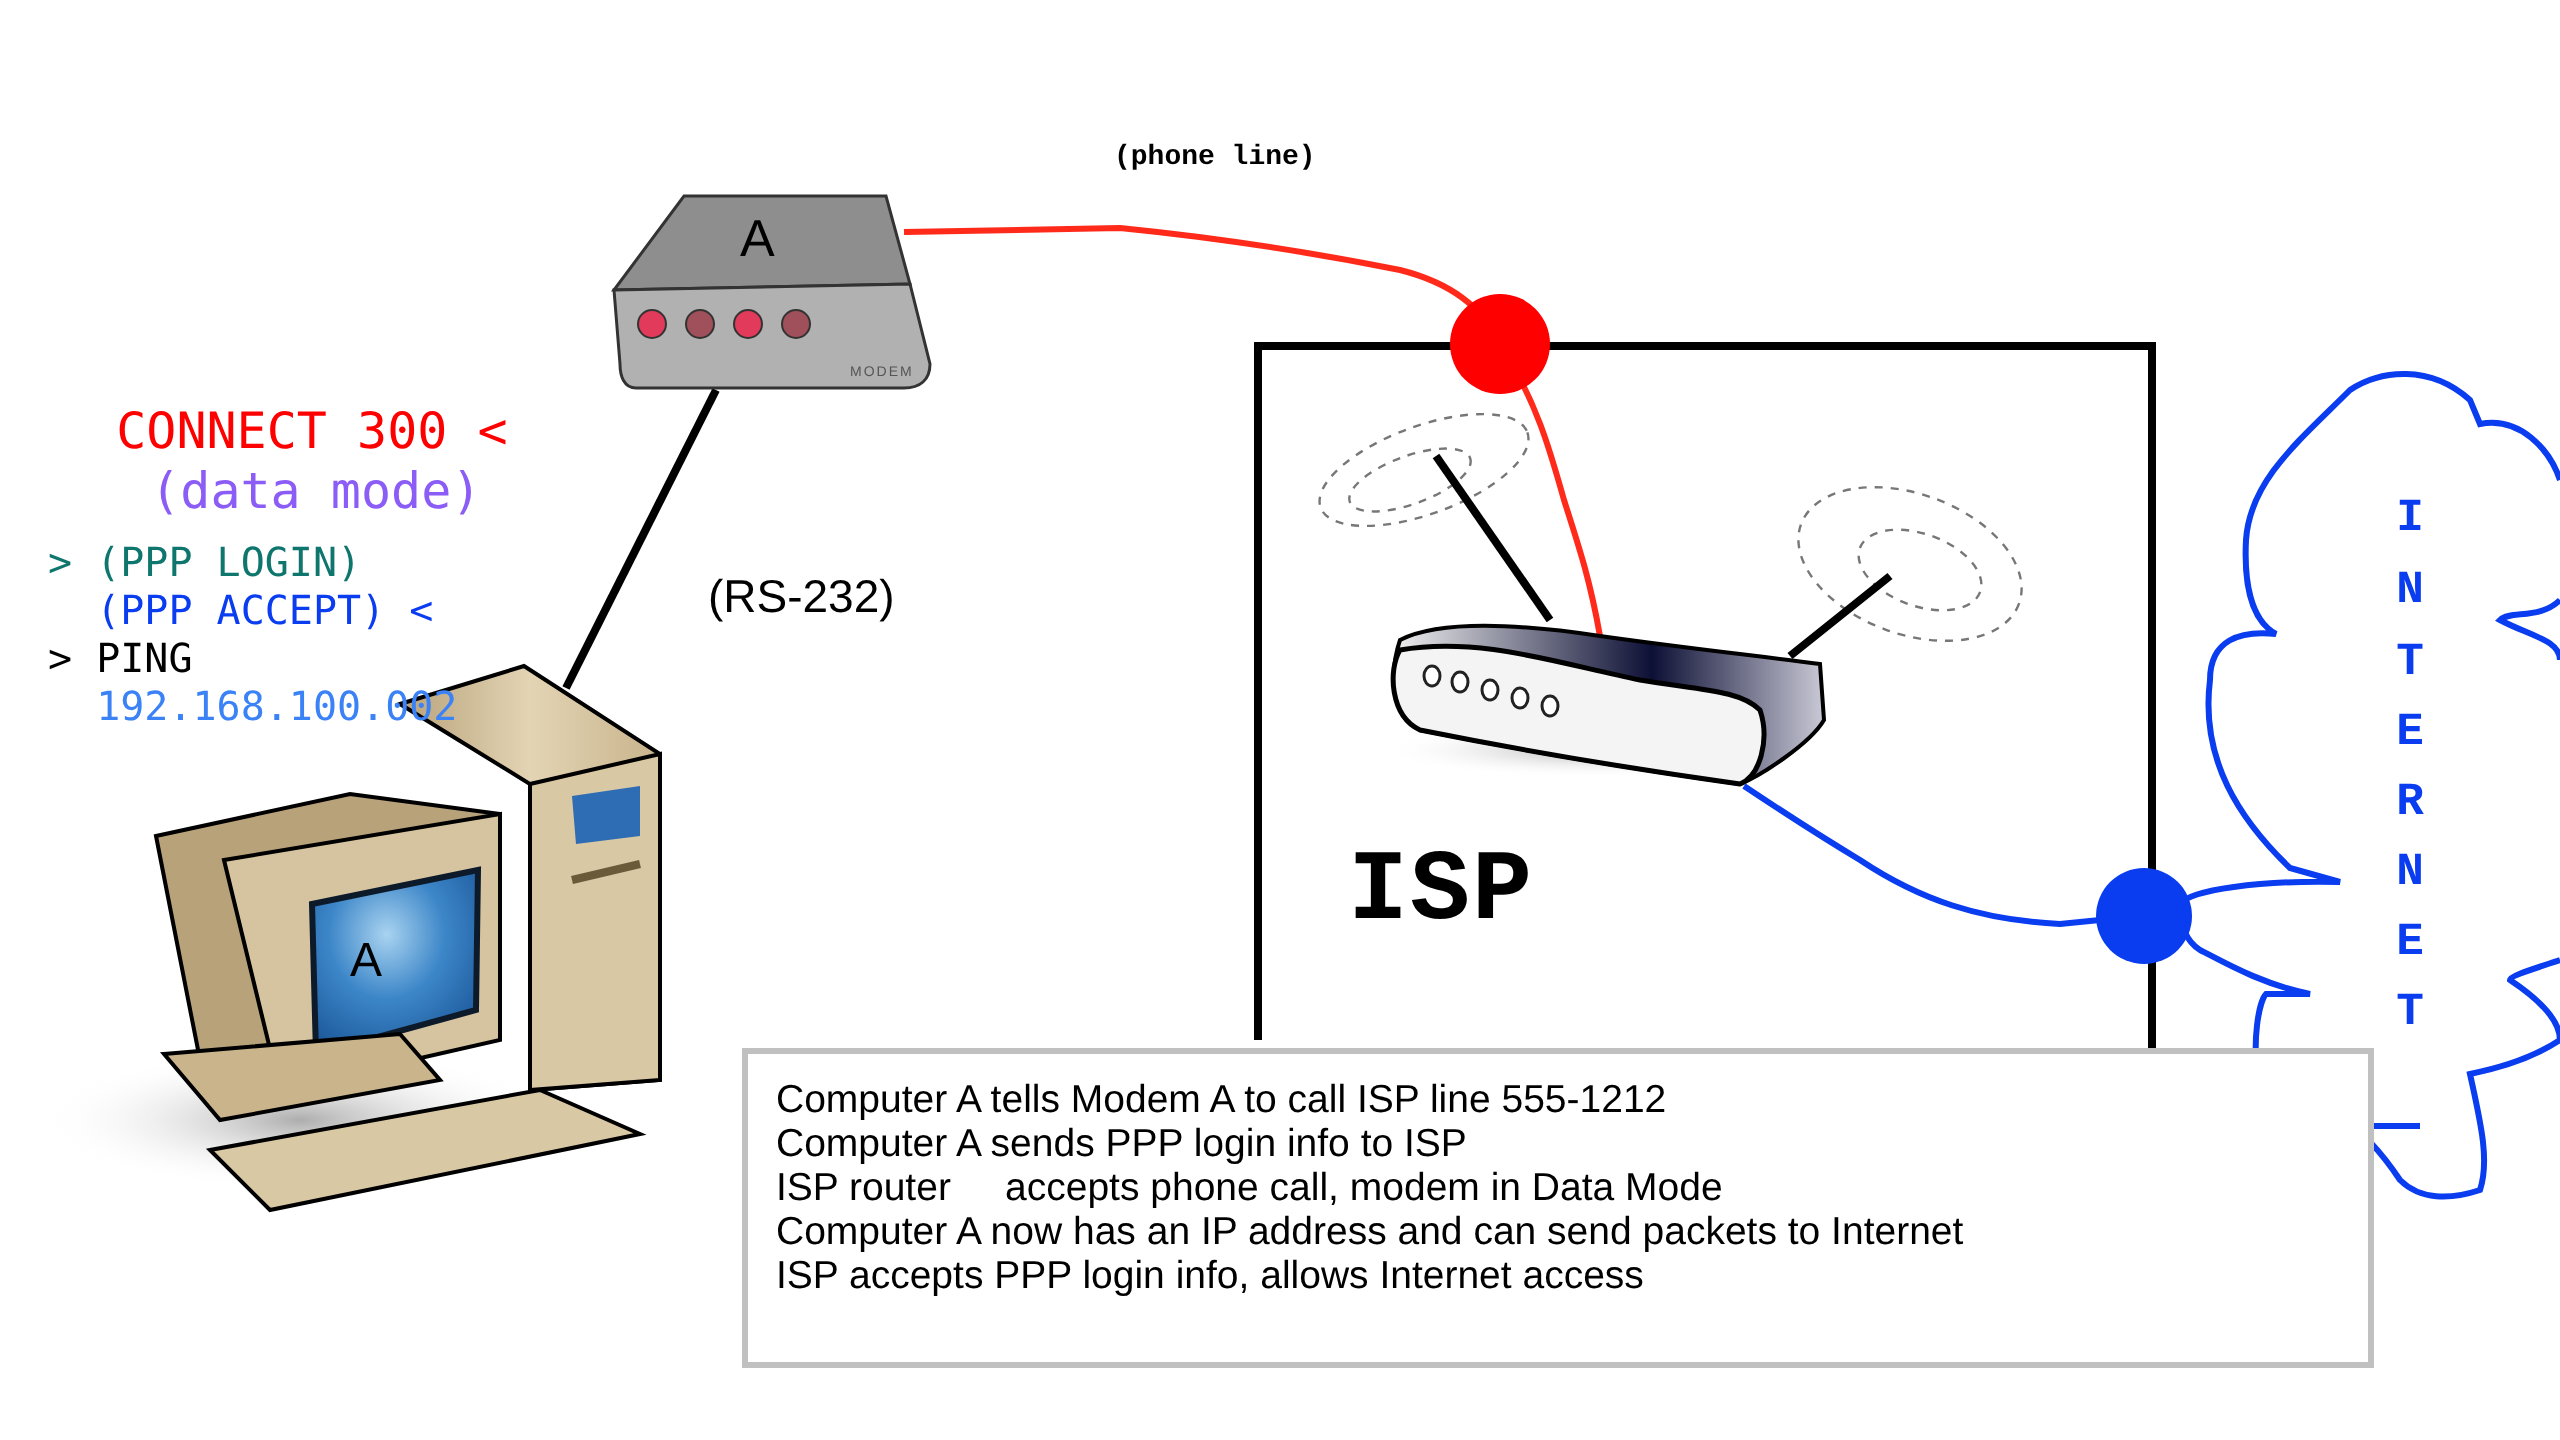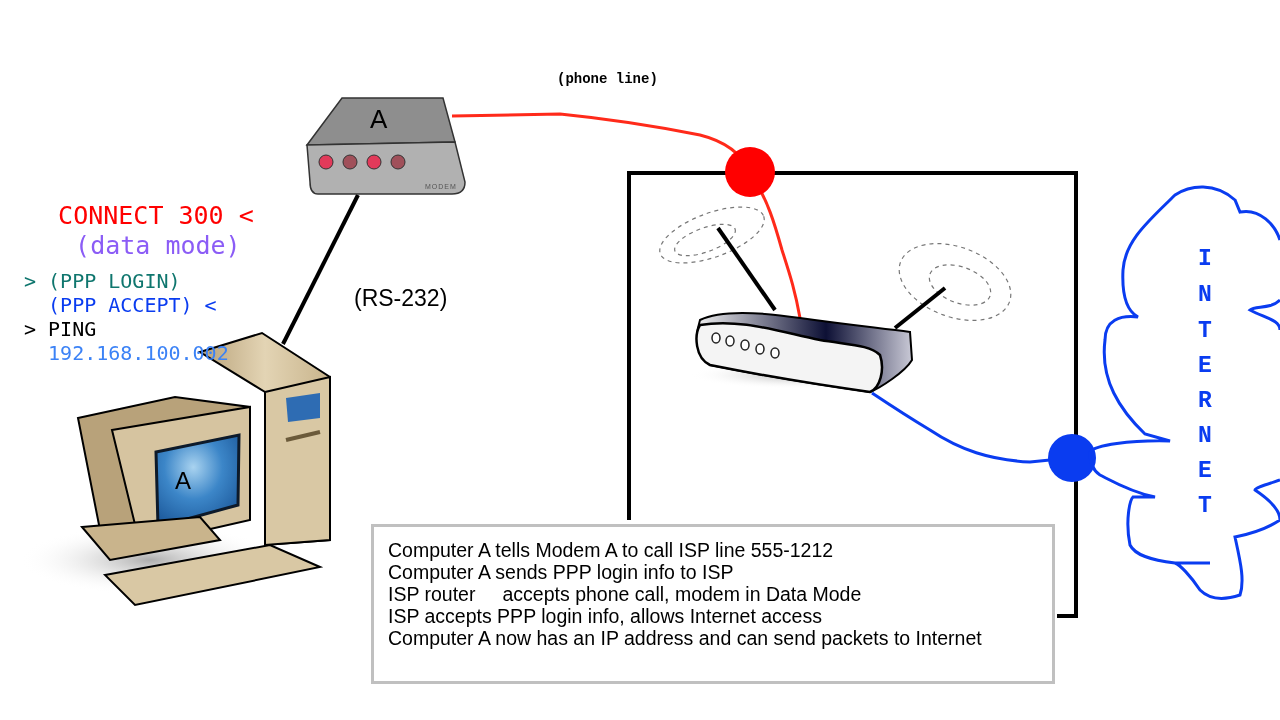--- a/index.html
+++ b/index.html
@@ -9,21 +9,21 @@
   .courier { font-family: "Liberation Mono", monospace; font-weight: bold; }
   .sans { font-family: "Liberation Sans", sans-serif; }
   .term { position: absolute; white-space: pre; line-height: 1; }
   .t-big { font-size: 25px; }
   .t-small { font-size: 20px; }
   .phone-label { position: absolute; left: 512px; top: 71px; font-size: 14px; color: #000; margin-left: 45px; }
   .rs-label { position: absolute; left: 326px; top: 285px; font-size: 23px; color: #000; margin-left: 28px; }
   .isp-label { position: absolute; left: 674px; top: 418px; font-size: 50px; color: #000; letter-spacing: 1px; }
   .inet-letter { position: absolute; left: 1195px; font-size: 23px; color: #0a3cf0; width: 20px; text-align: center; }
   .note-box {
-    position: absolute; left: 371px; top: 524px; width: 684px; height: 160px;
+    position: absolute; left: 371px; top: 524px; width: 816px; height: 160px;
     border: 3px solid #c0c0c0; background: #fff; box-sizing: border-box;
     padding: 12px 0 0 14px;
   }
   .note-line { font-size: 19.5px; line-height: 22px; color: #000; white-space: pre; }
 </style>
 </head>
 <body>
 
 <div id="stage">
 
@@ -124,30 +124,31 @@
 
   <div class="term mono t-big" style="left:28px;top:203px;color:#ff0000">  CONNECT 300 &lt;</div>
   <div class="term mono t-big" style="left:45px;top:233px;color:#8b5cf6">  (data mode)</div>
   <div class="term mono t-small" style="left:24px;top:271px;color:#0f766e">&gt; (PPP LOGIN)</div>
   <div class="term mono t-small" style="left:24px;top:295px;color:#0a3cf0">  (PPP ACCEPT) &lt;</div>
   <div class="term mono t-small" style="left:24px;top:319px;color:#000">&gt; PING</div>
   <div class="term mono t-small" style="left:24px;top:343px;color:#3b82f6">  192.168.100.002</div>
 
   <div class="phone-label courier">(phone line)</div>
   <div class="rs-label sans">(RS-232)</div>
+  <div class="isp-label courier">ISP</div>
 
   <div class="inet-letter courier" style="top:246px">I</div>
   <div class="inet-letter courier" style="top:282px">N</div>
   <div class="inet-letter courier" style="top:318px">T</div>
   <div class="inet-letter courier" style="top:353px">E</div>
   <div class="inet-letter courier" style="top:388px">R</div>
   <div class="inet-letter courier" style="top:423px">N</div>
   <div class="inet-letter courier" style="top:458px">E</div>
   <div class="inet-letter courier" style="top:493px">T</div>
 
   <div class="note-box">
     <div class="note-line sans">Computer A tells Modem A to call ISP line 555-1212</div>
     <div class="note-line sans">Computer A sends PPP login info to ISP</div>
     <div class="note-line sans">ISP router     accepts phone call, modem in Data Mode</div>
+    <div class="note-line sans">Computer A now has an IP address and can send packets to Internet</div>
     <div class="note-line sans">ISP accepts PPP login info, allows Internet access</div>
-    <div class="note-line sans">Computer A now has an IP address and can send packets to Internet</div>
   </div>
 </div>
 
 </body></html>

